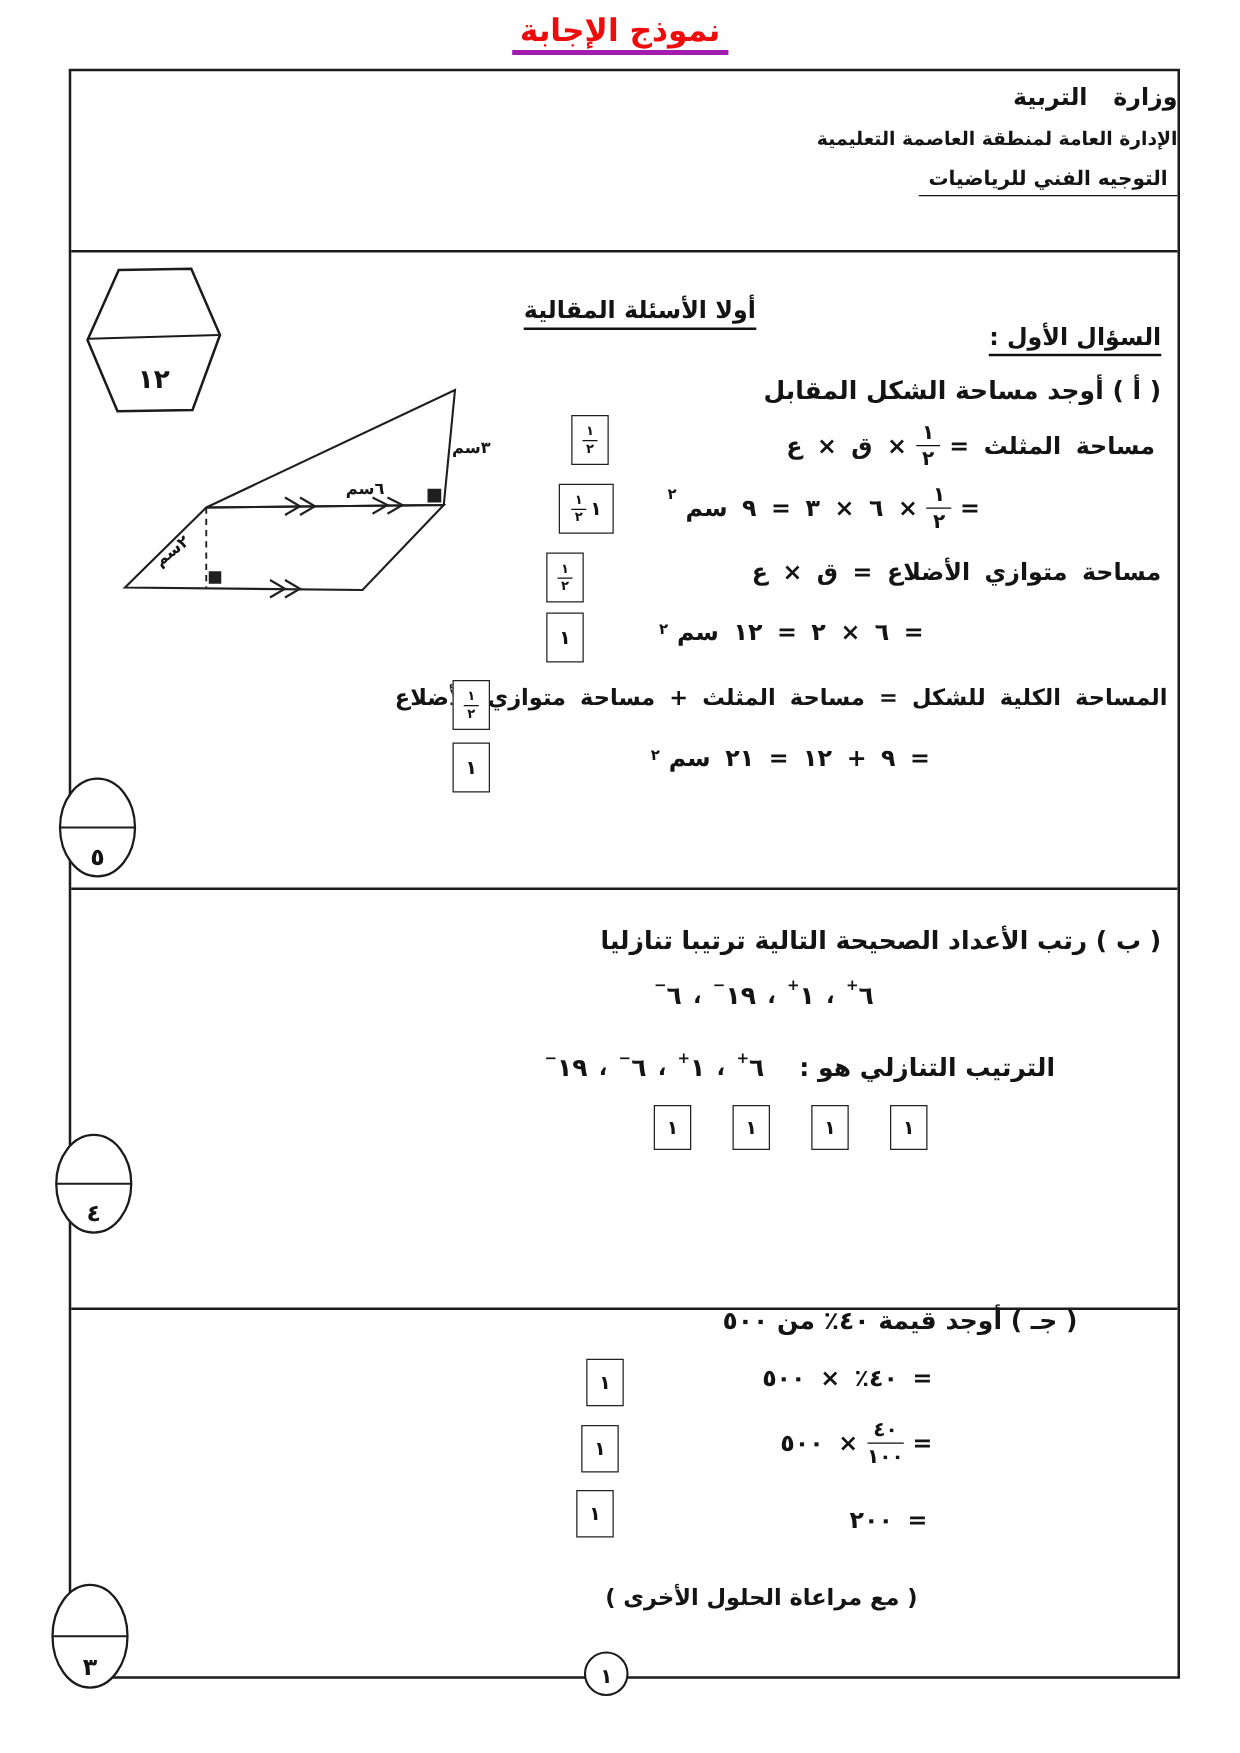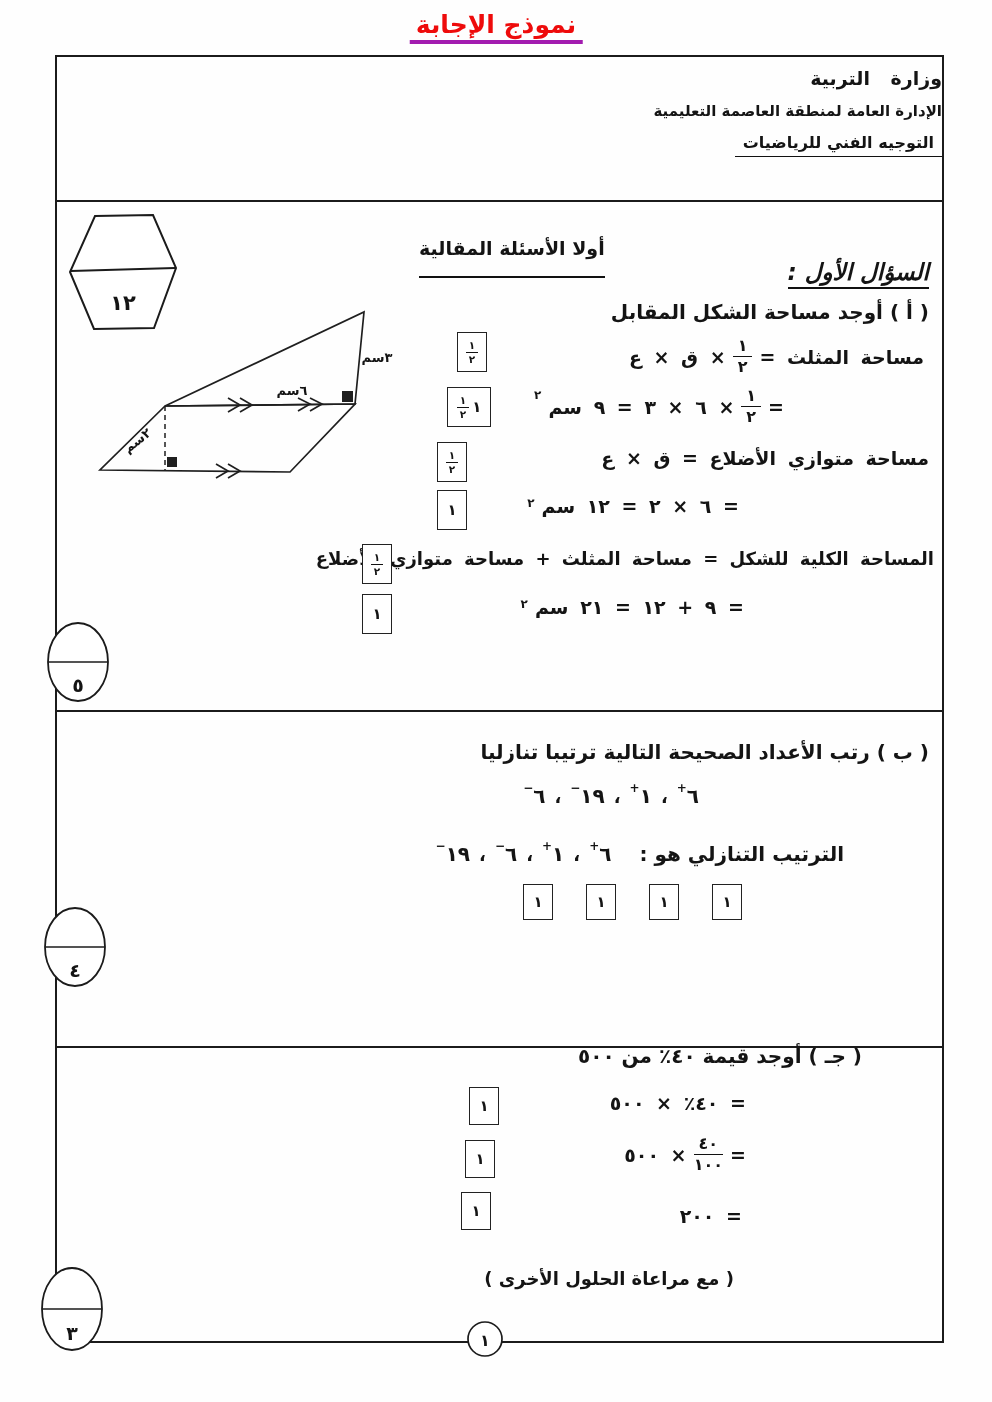--- a/index.html
+++ b/index.html
@@ -43,25 +43,25 @@
   .meta-row.r2 { text-decoration: underline; text-underline-offset: 5px; }
 
   
   .sec { position: absolute; left: 0; right: 0; }
   .sec-a { top: 147px; height: 508px; border-bottom: 2px solid #1b1b1b; }
   .sec-b { top: 655px; height: 336px; border-bottom: 2px solid #1b1b1b; }
   .sec-c { top: 955px; height: 333px; }
 
   .essay-heading {
     position: absolute; left: 362px; top: 33px; font-weight: bold; font-size: 19px;
-    border-bottom: 2px solid #111; padding-bottom: 17px; white-space: nowrap;
+    border-bottom: 2px solid #111; padding-bottom: 3px; white-space: nowrap;
   }
   .q-heading {
-    position: absolute; right: 13px; top: 55px; font-weight: bold; font-size: 23px;
-    border-bottom: 2px solid #111; padding-bottom: 2px; white-space: nowrap; font-style: italic;
+    position: absolute; right: 13px; top: 55px; font-weight: bold; font-size: 19px;
+    border-bottom: 2px solid #111; padding-bottom: 2px; white-space: nowrap;
   }
   .part-title { position: absolute; font-weight: bold; font-size: 20px; white-space: nowrap; }
 
   .eq {
     position: absolute; display: flex; align-items: center; gap: 7px;
     font-weight: bold; font-size: 19px; white-space: nowrap; word-spacing: 5px;
   }
   .eq.small { font-size: 18px; }
   .eq sup { font-size: 12px; align-self: flex-start; margin-top: 1px; }
   .frac { display: inline-flex; flex-direction: column; align-items: center; line-height: 1.15; font-size: 16px; }

